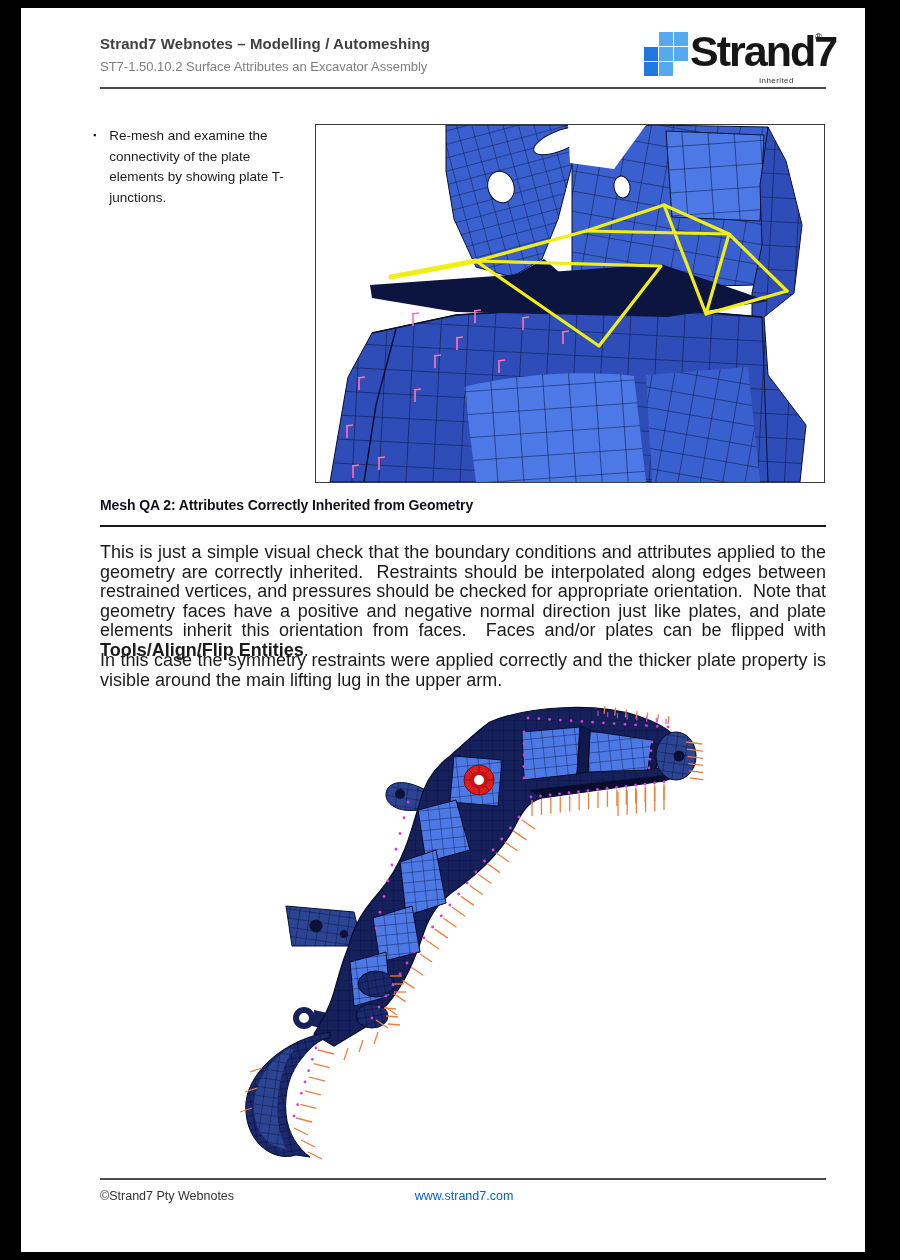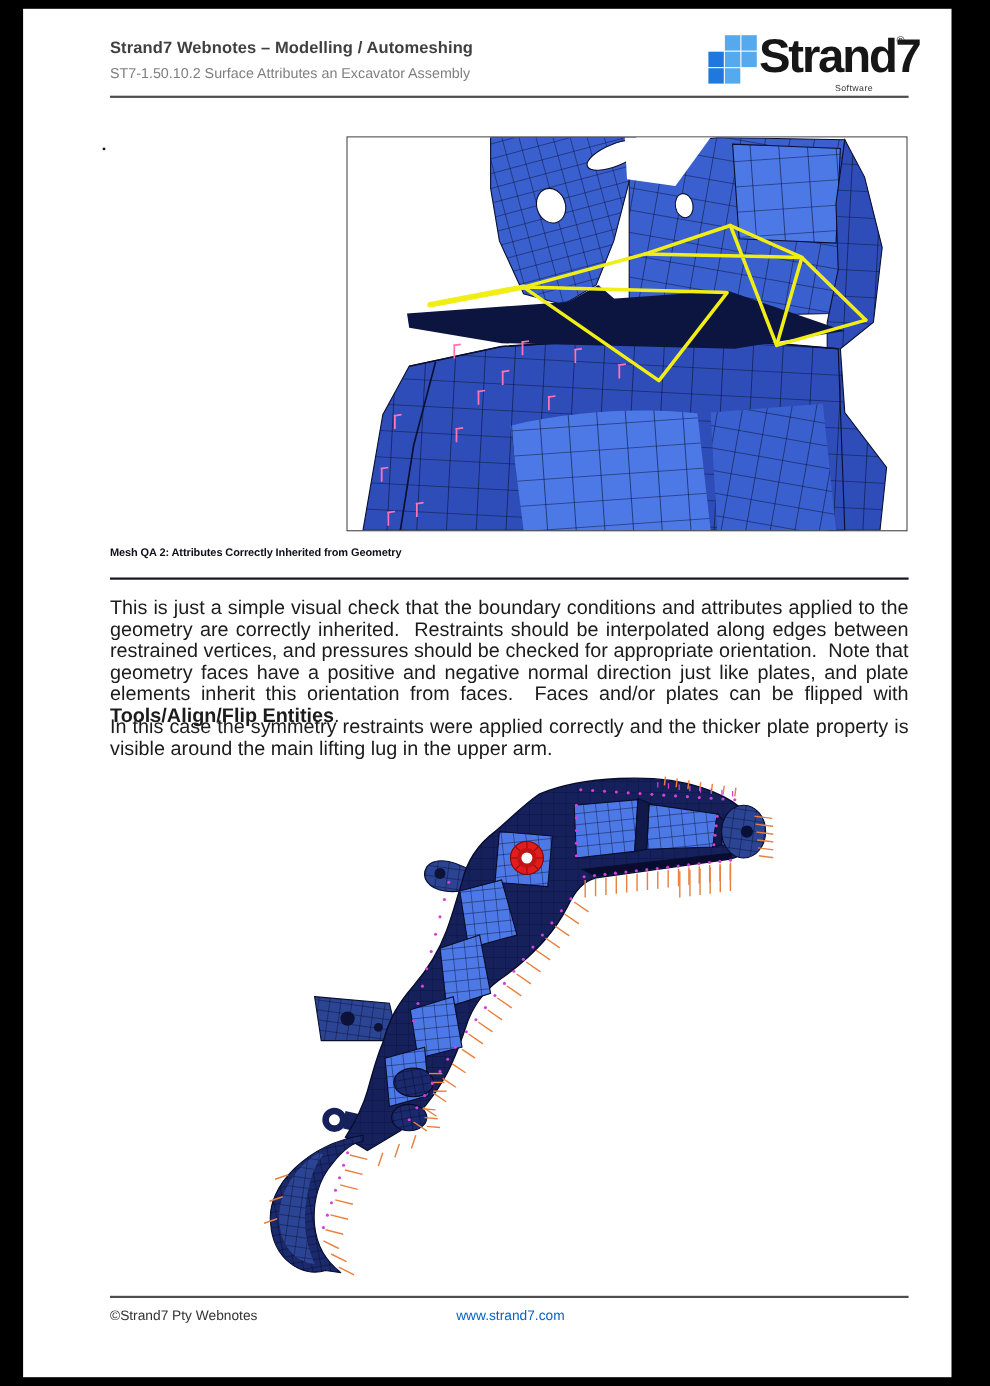--- a/index.html
+++ b/index.html
@@ -17,21 +17,21 @@
   .sq.light{background:var(--logo_blue_light,#55aaee)}
   .sq.dark{background:var(--logo_blue_dark,#1f78dd)}
   .logo-text{position:absolute;left:47px;top:0px;font-size:43px;letter-spacing:-2px;color:var(--logo_text,#161616);font-weight:700;line-height:1}
   .logo-reg{position:absolute;left:172px;top:2px;font-size:10px;color:#222}
   .logo-sw{position:absolute;left:116px;top:46px;font-size:8px;color:#333;letter-spacing:.4px}
   .bullet-row{left:72px;top:118px;width:230px;display:flex;gap:13px}
   .bullet-marker{font-size:9px;color:#111;padding-top:4px}
   .bullet-text{font-size:13.5px;line-height:20.5px;color:var(--body_text,#1b1b1b);width:184px}
   .fig1{left:294px;top:116px;width:508px;height:357px;border:1px solid #3c3c3c;background:#fff}
   .fig2{left:207px;top:692px;width:475px;height:462px;background:#fff}
-  .sec-head{left:79px;top:489px;font-size:10px;font-weight:bold;color:var(--heading_text,#10101a);letter-spacing:-.1px}
+  .sec-head{left:79px;top:489px;font-size:14px;font-weight:bold;color:var(--heading_text,#10101a);letter-spacing:-.1px}
   .sec-rule{left:79px;top:517px;width:726px;height:2px;background:#15151f}
   .para{left:79px;width:726px;font-size:18px;line-height:19.6px;color:var(--body_text,#1b1b1b);text-align:justify;white-space:pre-wrap}
   .para1{top:535px}
   .para2{top:643px}
   .f-rule{left:79px;top:1170px;width:726px;height:2px;background:var(--rule,#4d4d4d)}
   .f-copy{left:79px;top:1181px;font-size:12.5px;color:var(--footer_text,#333)}
   .f-link{left:0;top:1181px;width:886px;text-align:center;font-size:12.5px;color:var(--link,#0563c1)}
   .f-page{left:79px;top:1181px;width:726px;text-align:right;font-size:12.5px;color:var(--footer_text,#333)}
   svg .or{stroke:var(--restraint_orange,#e8813f);stroke-width:1.3;fill:none}
   svg .mg{fill:var(--marker_magenta,#d83fd8)}
@@ -51,25 +51,26 @@
   <div class="abs logo">
     <span class="sq light" style="left:16px;top:2px"></span>
     <span class="sq light" style="left:31px;top:2px"></span>
     <span class="sq dark" style="left:1px;top:17px"></span>
     <span class="sq light" style="left:16px;top:17px"></span>
     <span class="sq light" style="left:31px;top:17px"></span>
     <span class="sq dark" style="left:1px;top:32px"></span>
     <span class="sq light" style="left:16px;top:32px"></span>
     <span class="logo-text">Strand7</span>
     <span class="logo-reg">®</span>
-    <span class="logo-sw">Software</span>
+    <span class="logo-sw">Inherited</span>
   </div>
 
   <div class="abs bullet-row">
     <span class="bullet-marker">▪</span>
+    <span class="bullet-text">Re-mesh and examine the connectivity of the plate elements by showing plate T-junctions.</span>
   </div>
 
   <div class="abs fig1">
     <svg width="508" height="357" viewBox="0 0 508 357">
       <defs>
         <pattern id="p1r" width="27" height="24" patternUnits="userSpaceOnUse" patternTransform="rotate(3)">
           <rect width="27" height="24" style="fill:var(--mesh_royal,#2e4db8)"></rect>
           <path d="M0 0H27M0 0V24" stroke="#0b1236" stroke-width="1.1" fill="none"></path>
         </pattern>
         <pattern id="p1l" width="26" height="23" patternUnits="userSpaceOnUse" patternTransform="rotate(-4)">

